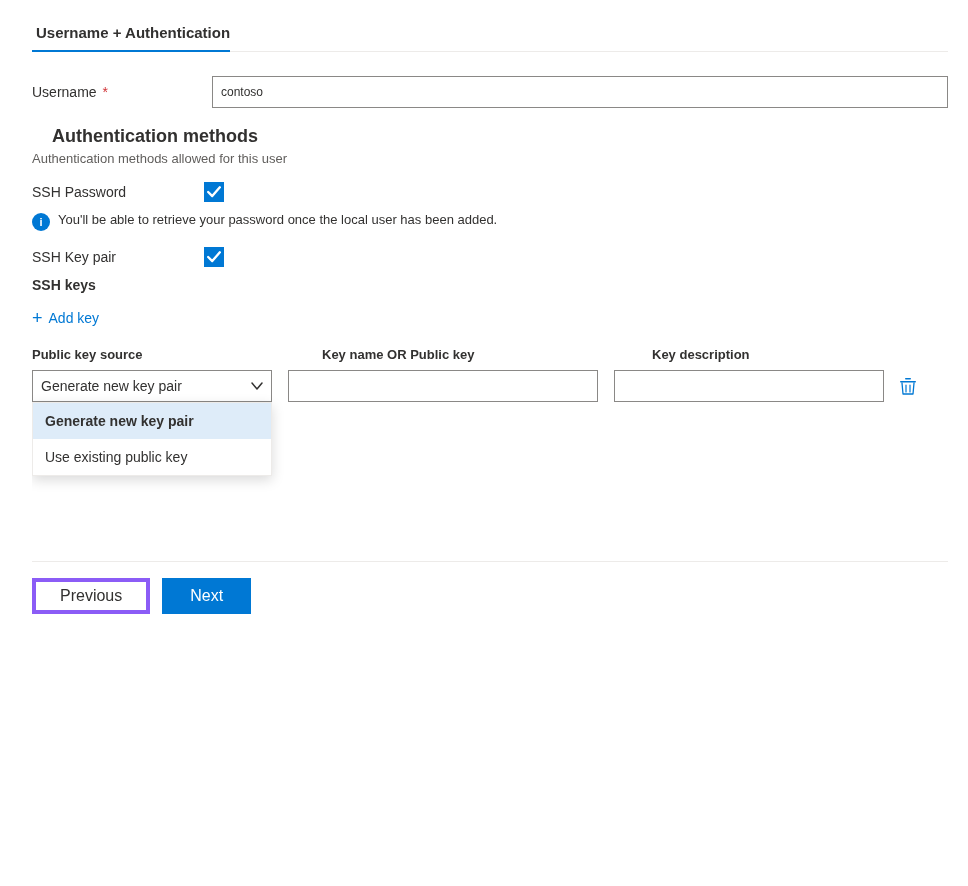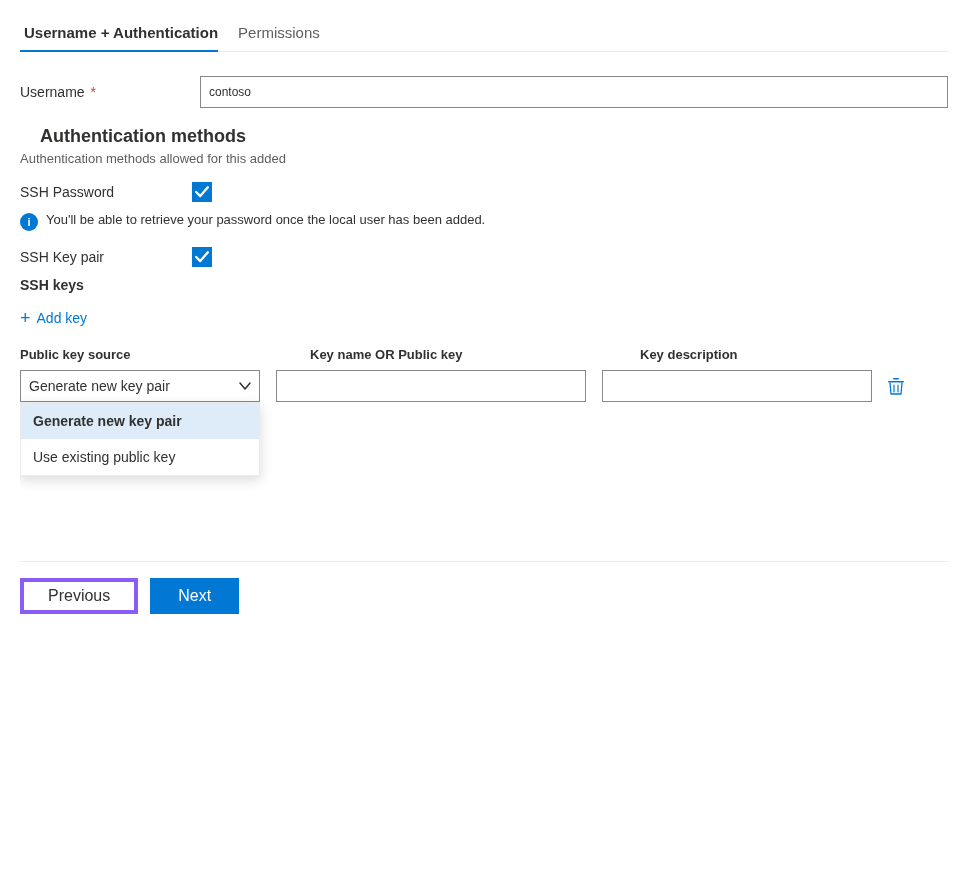--- a/index.html
+++ b/index.html
@@ -12,21 +12,21 @@
       height: 886px;
       position: relative;
       overflow: hidden;
     }
 
     .page-container {
       width: 968px;
       height: 630px;
       display: flex;
       flex-direction: column;
-      padding: 16px 20px 0 20px;
+      padding: 16px 20px 0 32px;
     }
 
     
     .tabs {
       display: flex;
       align-items: flex-end;
       border-bottom: 1px solid #edebe9;
       margin-bottom: 24px;
       gap: 0;
     }
@@ -298,36 +298,33 @@
   </style>
 </head>
 <body>
 
 <div class="page-container">
 
   <div class="tabs">
     <div class="tab active">
       <span>Username + Authentication</span>
     </div>
-    <div class="tab">
-      <span>Permissions</span>
-    </div>
   </div>
 
   <div class="form-section">
 
     <div class="field-row">
       <div class="field-label">
         <span>Username</span><span class="required-star"> *</span>
       </div>
       <input class="text-input" type="text" value="contoso" style="">
     </div>
 
     <div class="section-heading">Authentication methods</div>
-    <div class="section-sub">Authentication methods allowed for this added</div>
+    <div class="section-sub">Authentication methods allowed for this user</div>
 
     <div class="checkbox-row">
       <div class="checkbox-label">SSH Password</div>
       <div class="checkbox-box">
         <svg viewBox="0 0 12 12" fill="none" xmlns="http://www.w3.org/2000/svg">
           <polyline points="1,6 4.5,9.5 11,2" stroke="white" stroke-width="2" stroke-linecap="round" stroke-linejoin="round"></polyline>
         </svg>
       </div>
     </div>
 

